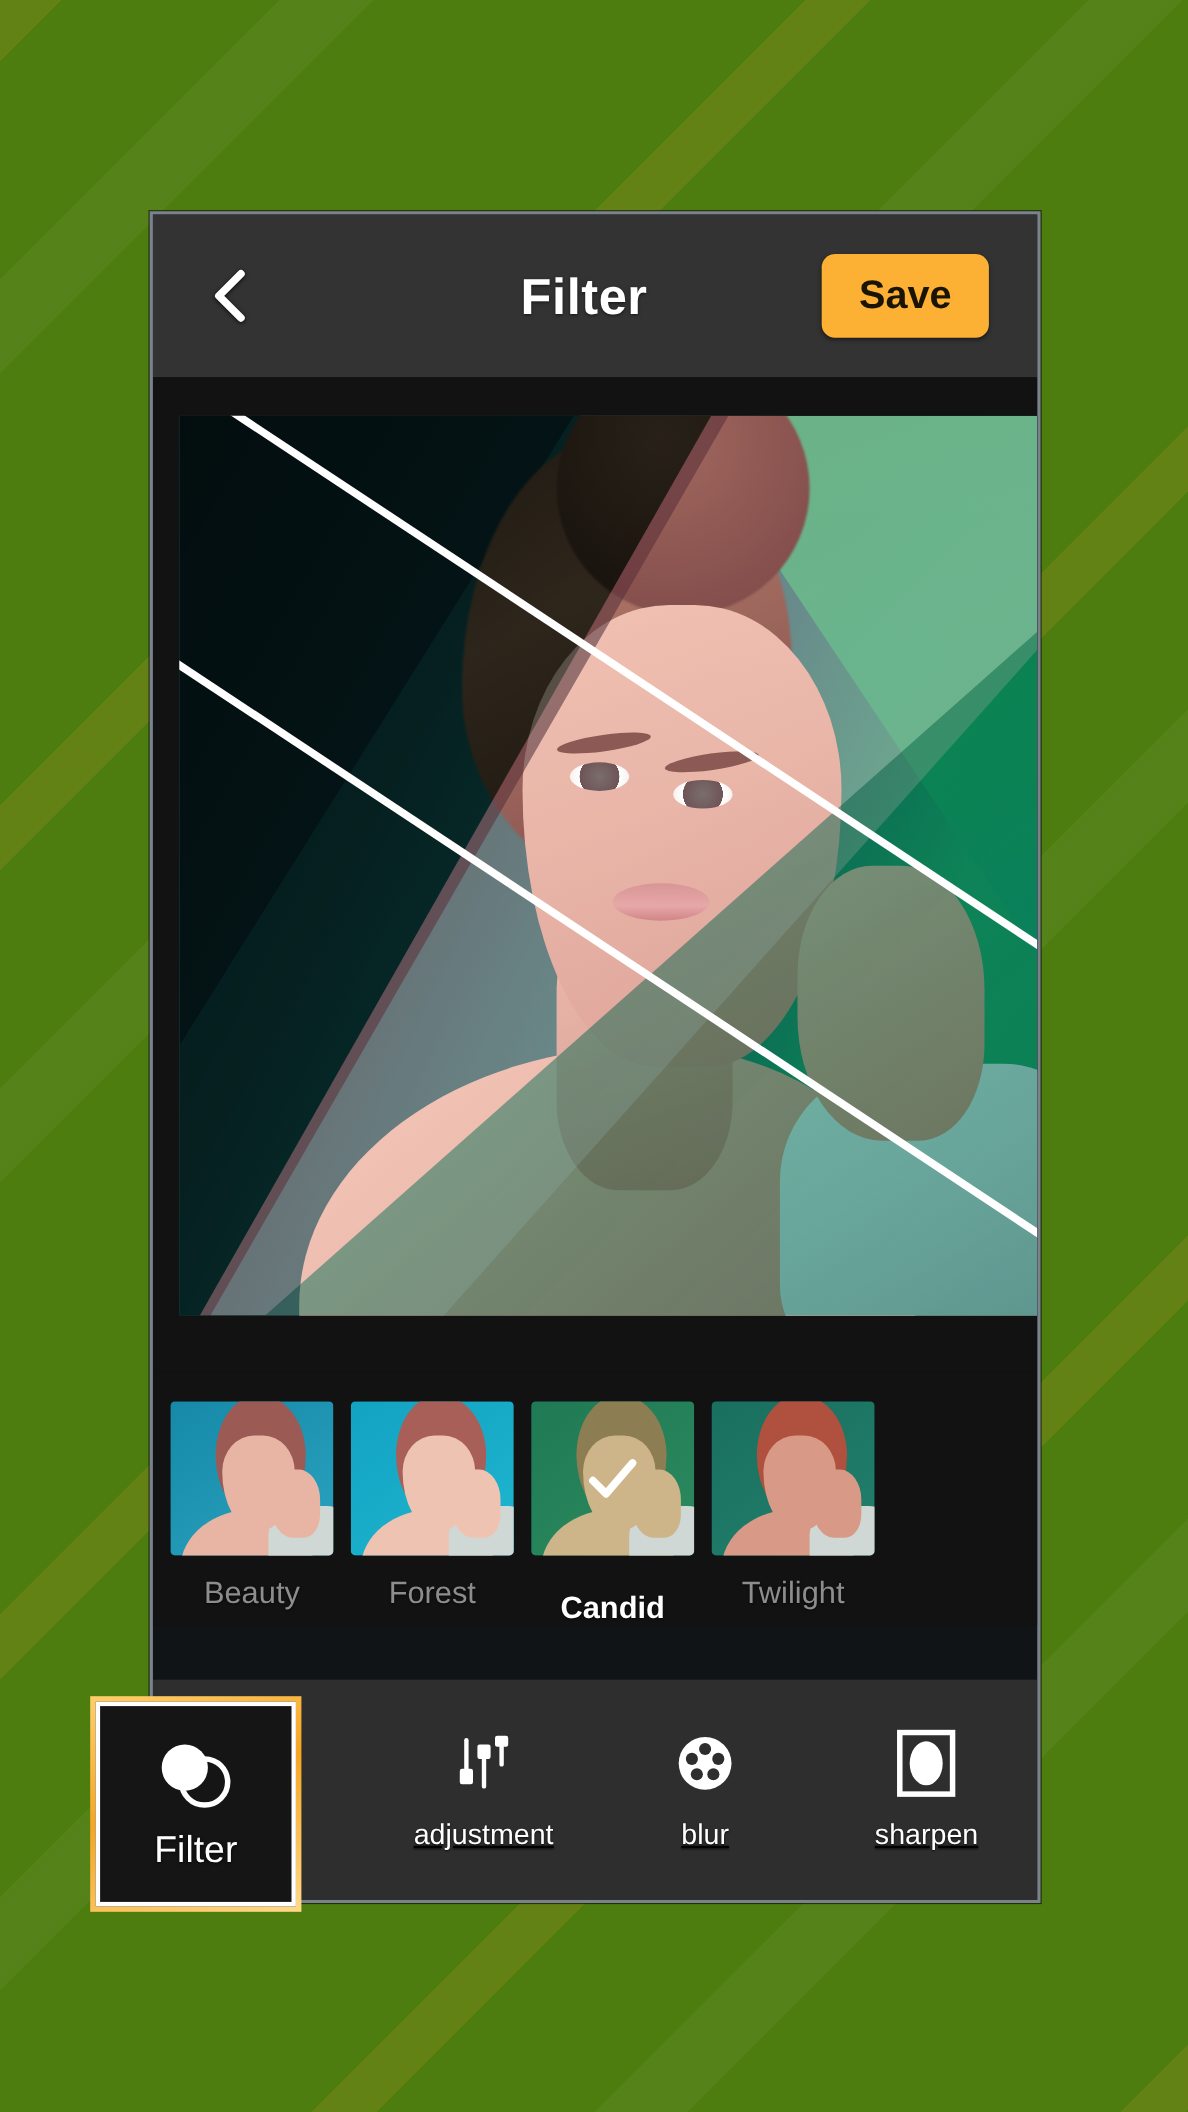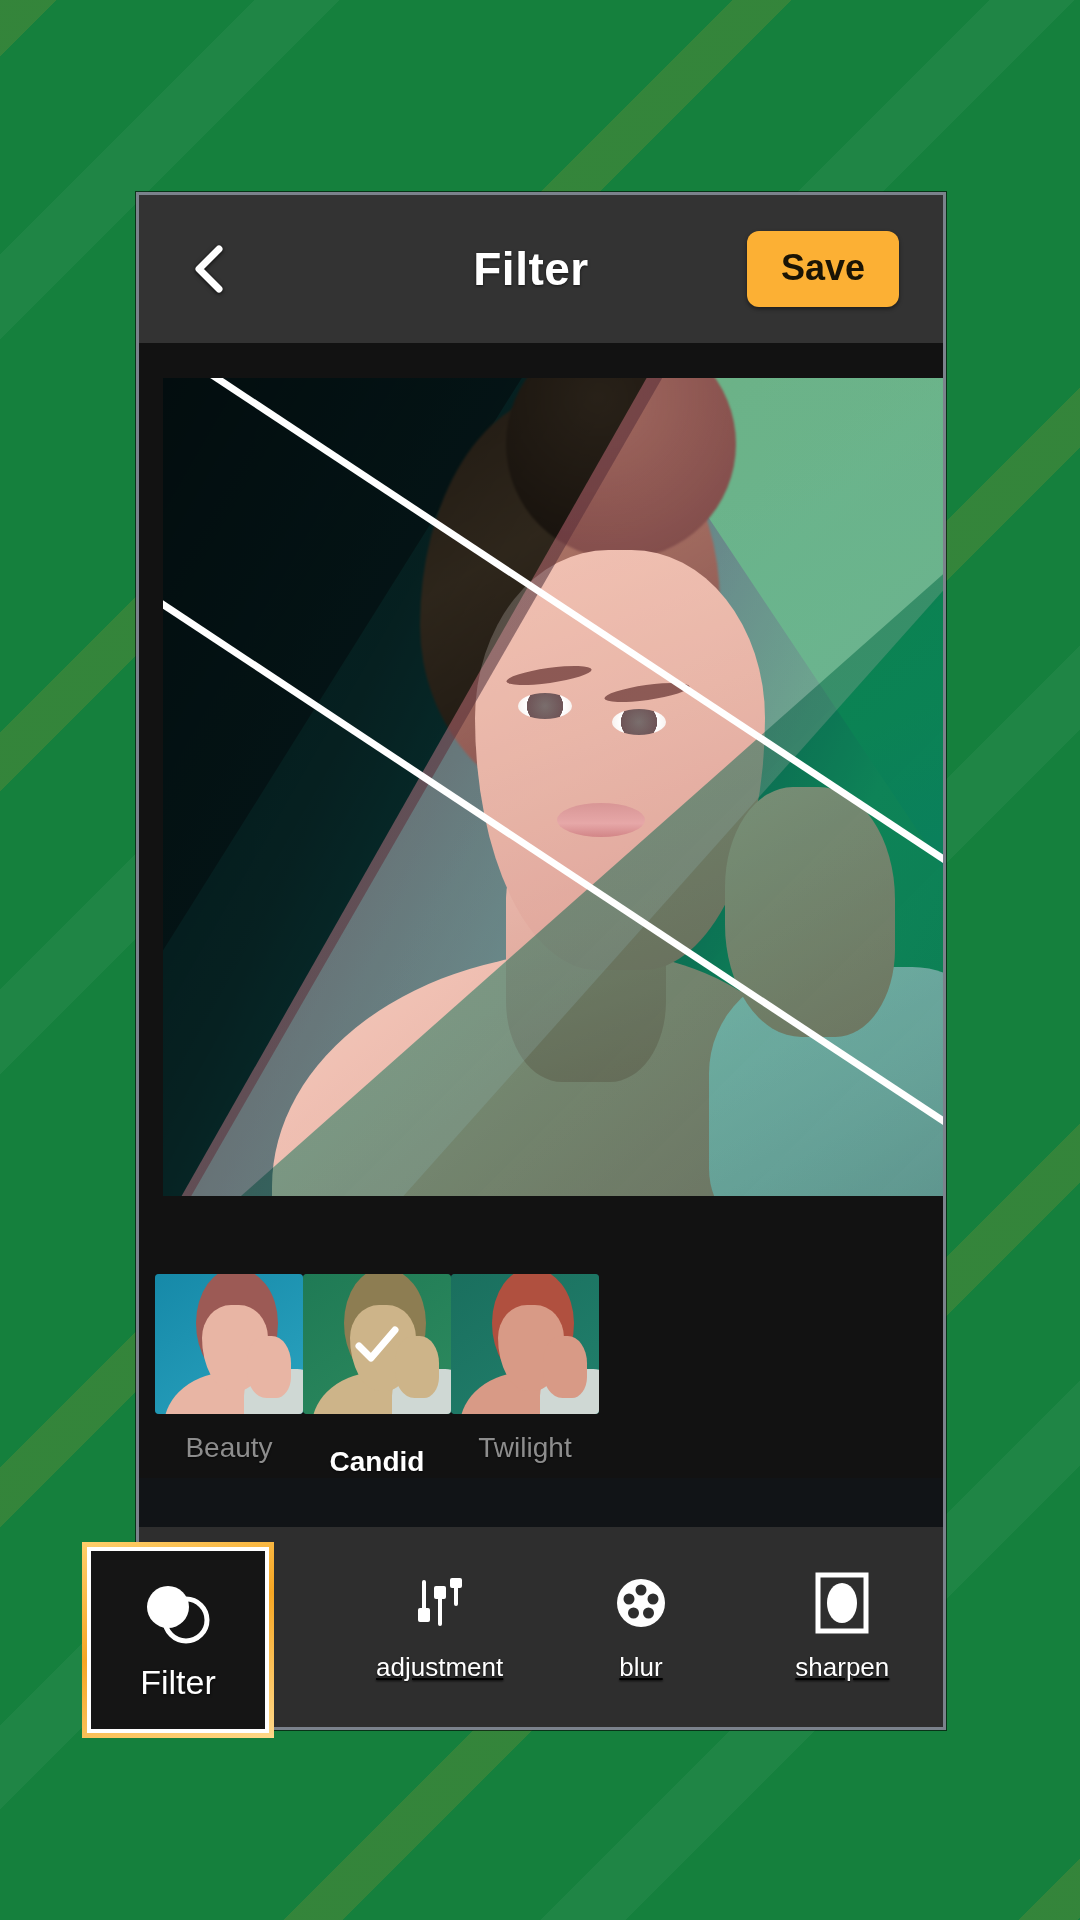--- a/index.html
+++ b/index.html
@@ -5,21 +5,21 @@
   * { margin:0; padding:0; box-sizing:border-box; }
   html,body{
     width:1080px; height:1920px; overflow:hidden;
     background:#0f1319;
     font-family:"Liberation Sans", sans-serif;
   }
 
   
   #page{
     position:relative; width:1080px; height:1920px;
-    background:#15803d;
+    background:#4d7c0f;
     overflow:hidden;
   }
   .stripes{
     position:absolute; inset:-40%;
     background:
       repeating-linear-gradient(
         -45deg,
         rgba(0,0,0,0)        0px,
         rgba(0,0,0,0)      130px,
         rgba(255,255,255,.045) 130px,
@@ -202,21 +202,21 @@
   .divider.two{ top:62%;  transform:rotate(33.5deg); }
 
   
   #filter-strip{
     position:relative;
     background:#121212;
     padding:26px 0 18px 16px;
     height:230px;
     overflow:hidden;
   }
-  #filter-list{ display:flex; }
+  #filter-list{ display:flex; gap:16px; }
   .filter-item{ width:148px; flex:0 0 148px; cursor:pointer; }
   .filter-thumb{
     position:relative;
     width:148px; height:140px;
     border-radius:4px; overflow:hidden;
     background:#0f4a55;
   }
   .thumb-art{ position:absolute; inset:0; }
   .thumb-art .t-bg{ position:absolute; inset:0; }
   .thumb-art .t-hair{
@@ -350,20 +350,33 @@
               <div class="thumb-art">
                 <div class="t-bg" style="background:linear-gradient(145deg,#1689a8 0%,#2aa3bf 100%)"></div>
                 <div class="t-shoulder" style="background:#e8b5a4"></div>
                 <div class="t-sleeve" style="background:#cfd8d4"></div>
                 <div class="t-hair" style="background:#9c5a55"></div>
                 <div class="t-face" style="background:#e8b5a4"></div>
                 <div class="t-hand" style="background:#e8b5a4"></div>
               </div>
             </div>
             <div class="filter-label">Beauty</div>
+          </div>
+          <div class="filter-item">
+            <div class="filter-thumb">
+              <div class="thumb-art">
+                <div class="t-bg" style="background:linear-gradient(145deg,#12a3c2 0%,#1fb5d0 100%)"></div>
+                <div class="t-shoulder" style="background:#efc3b1"></div>
+                <div class="t-sleeve" style="background:#cfd8d4"></div>
+                <div class="t-hair" style="background:#a85f57"></div>
+                <div class="t-face" style="background:#efc3b1"></div>
+                <div class="t-hand" style="background:#efc3b1"></div>
+              </div>
+            </div>
+            <div class="filter-label">Forest</div>
           </div>
           <div class="filter-item selected">
             <div class="filter-thumb">
               <div class="thumb-art">
                 <div class="t-bg" style="background:linear-gradient(145deg,#1f7a55 0%,#2d8a5e 100%)"></div>
                 <div class="t-shoulder" style="background:#cdb489"></div>
                 <div class="t-sleeve" style="background:#cfd8d4"></div>
                 <div class="t-hair" style="background:#8d7d52"></div>
                 <div class="t-face" style="background:#cdb489"></div>
                 <div class="t-hand" style="background:#cdb489"></div>

